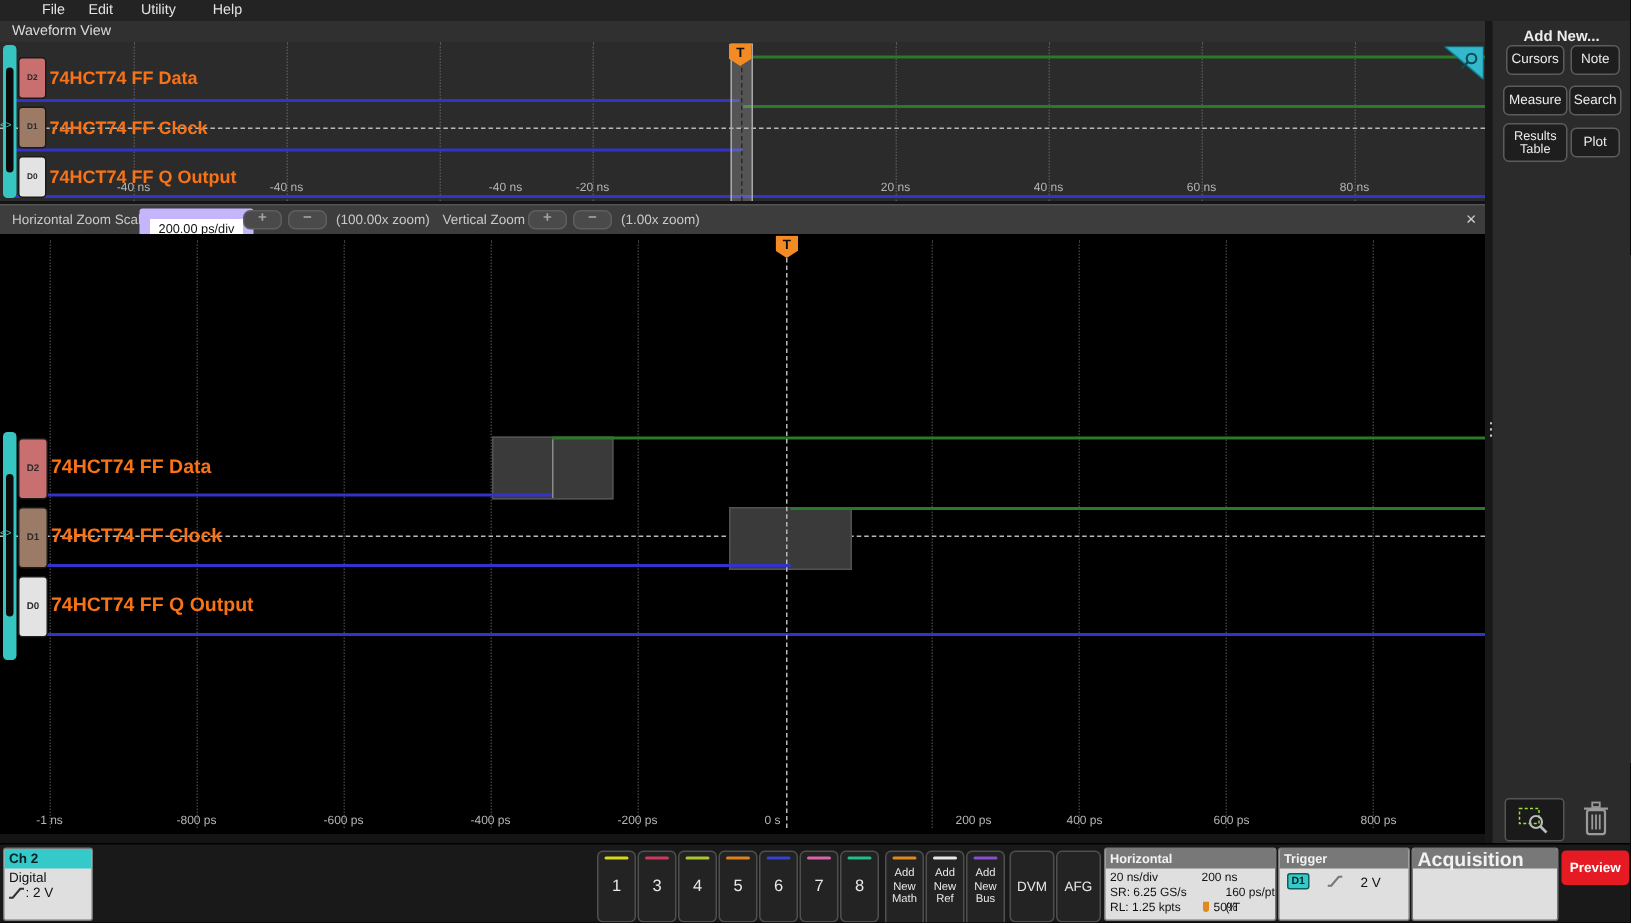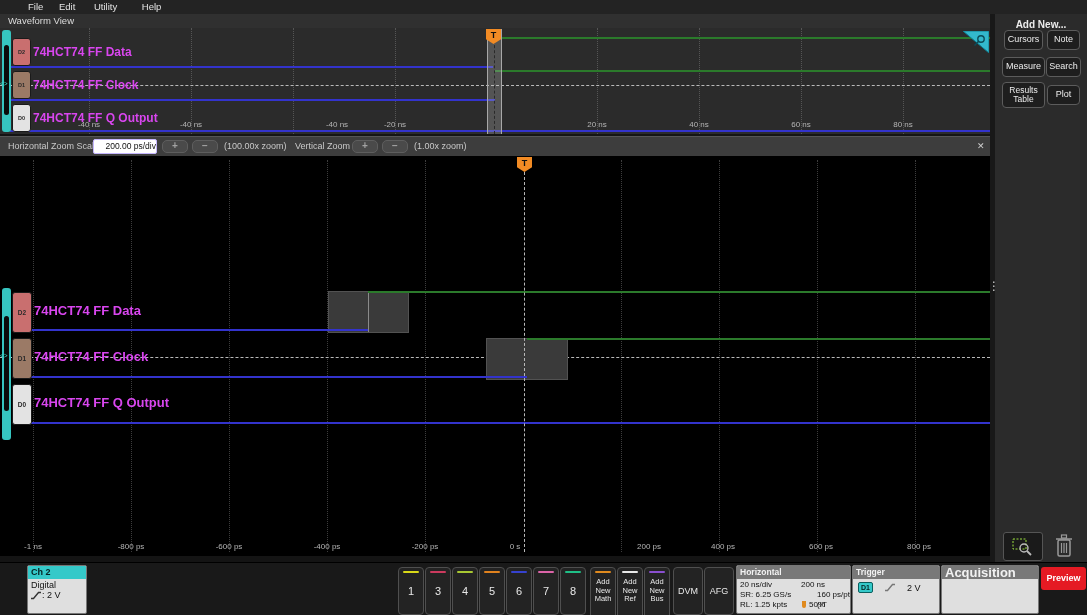--- a/index.html
+++ b/index.html
@@ -24,29 +24,29 @@
   .hline{height:2px;}
   .blue{background:#3333cc;}
   .green{background:#2b7a2b;}
   .hdash{height:0;border-top:1px dashed #b9b9b9;}
   .vdash{width:0;border-left:1px dashed #b9b9b9;}
   .tick{color:#b5b5b5;font-size:8px;transform:translateX(-50%);white-space:nowrap;}
   
   .strip{width:9px;background:#36c5c0;border-radius:3px;}
   .strippill{width:5px;background:#0b0b0b;border-radius:3px;}
   .handle{border:1px solid #1a1a1a;border-radius:3px;color:#2a2a2a;font-size:5.5px;display:flex;align-items:center;justify-content:center;font-weight:bold;}
-  .siglabel{color:#d946ef;font-weight:bold;white-space:nowrap;}
+  .siglabel{color:#f97316;font-weight:bold;white-space:nowrap;}
   .srcind{color:#3fd8c8;font-size:6.5px;z-index:5;}
   .grayblock{background:#3a3a3a;border:1px solid #525252;}
   .tflag{width:15px;height:15px;background:#f28b24;color:#101010;font-size:9px;font-weight:bold;text-align:center;line-height:13px;
          clip-path:polygon(0 0,100% 0,100% 68%,50% 100%,0 68%);z-index:6;}
   #zoombar{background:rgba(190,190,190,0.28);border:1px solid #a8a8a8;}
   
   .ztxt{line-height:19px;white-space:nowrap;}
-  .zinput{background:#fff;color:#111;font-size:8.5px;text-align:right;border:1px solid #c4b5fd;border-radius:2px;line-height:12px;}
+  .zinput{background:#fff;color:#111;font-size:8.5px;text-align:center;border:7px solid #c4b5fd;border-radius:2px;line-height:12px;}
   .zbtn{background:#4a4a4a;border:1px solid #5e5e5e;border-radius:5px;color:#a2a2a2;font-size:10px;font-weight:bold;text-align:center;line-height:10px;}
   
   .sbtitle{color:#ececec;font-size:10px;font-weight:bold;text-align:center;}
   .sbtn{background:#1e1e1e;border:1px solid #5c5c5c;border-radius:4px;color:#ececec;font-size:9px;display:flex;align-items:center;justify-content:center;text-align:center;line-height:1.05;}
   
   .badge{background:#dfdfdf;border:1px solid #777;border-radius:2px;overflow:hidden;font-size:9px;color:#111;}
   .badgehead{height:13px;line-height:13px;padding-left:3px;font-weight:bold;}
   .cyanhead{background:#35c9c9;color:#062222;}
   .grayhead{background:#787878;color:#f2f2f2;}
   .chbtn{background:#232323;border:1px solid #4f4f4f;border-radius:4px;color:#e8e8e8;display:flex;align-items:center;justify-content:center;}
@@ -236,21 +236,21 @@
         <rect x="9.5" y="2" width="5" height="3" fill="none" stroke="#9a9a9a" stroke-width="1.2"></rect>
         <line x1="9.5" y1="10" x2="9.5" y2="20" stroke="#9a9a9a" stroke-width="1.2"></line>
         <line x1="12" y1="10" x2="12" y2="20" stroke="#9a9a9a" stroke-width="1.2"></line>
         <line x1="14.5" y1="10" x2="14.5" y2="20" stroke="#9a9a9a" stroke-width="1.2"></line>
       </svg>
     </div>
   </div>
 
   <div id="bottombar" class="abs">
 
-    <div class="abs badge" style="left:2px;top:2px;width:58px;height:47px;margin-left:25px;">
+    <div class="abs badge" style="left:2px;top:2px;width:58px;height:47px;">
       <div class="badgehead cyanhead">Ch 2</div>
       <div style="padding:1px 0 0 3px;">Digital</div>
       <div style="padding:0 0 0 3px;display:flex;align-items:center;gap:1px;">
         <svg width="10" height="9">
           <polyline points="0,7.5 2.5,7.5 7.5,1.5 10,1.5" fill="none" stroke="#333" stroke-width="1.4"></polyline>
         </svg>
         <span>: 2 V</span>
       </div>
     </div>
 

